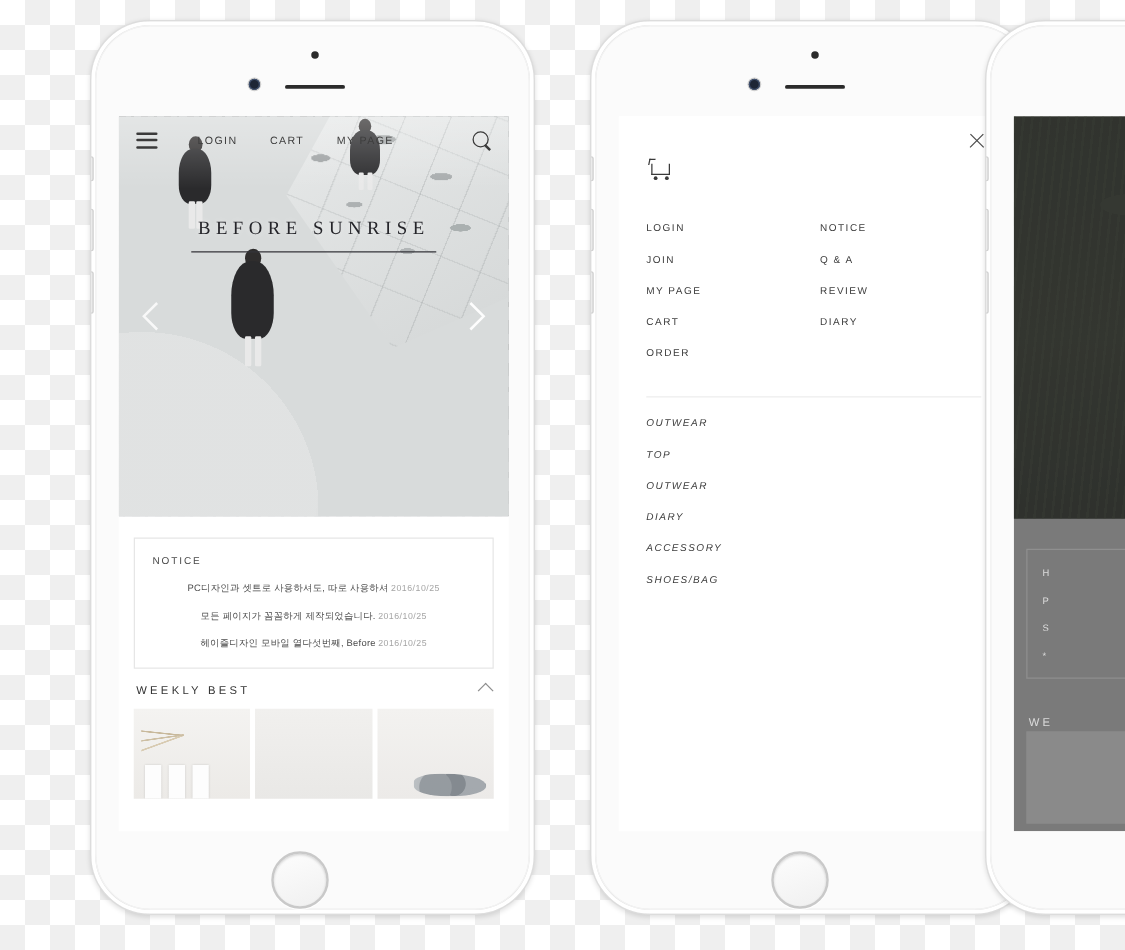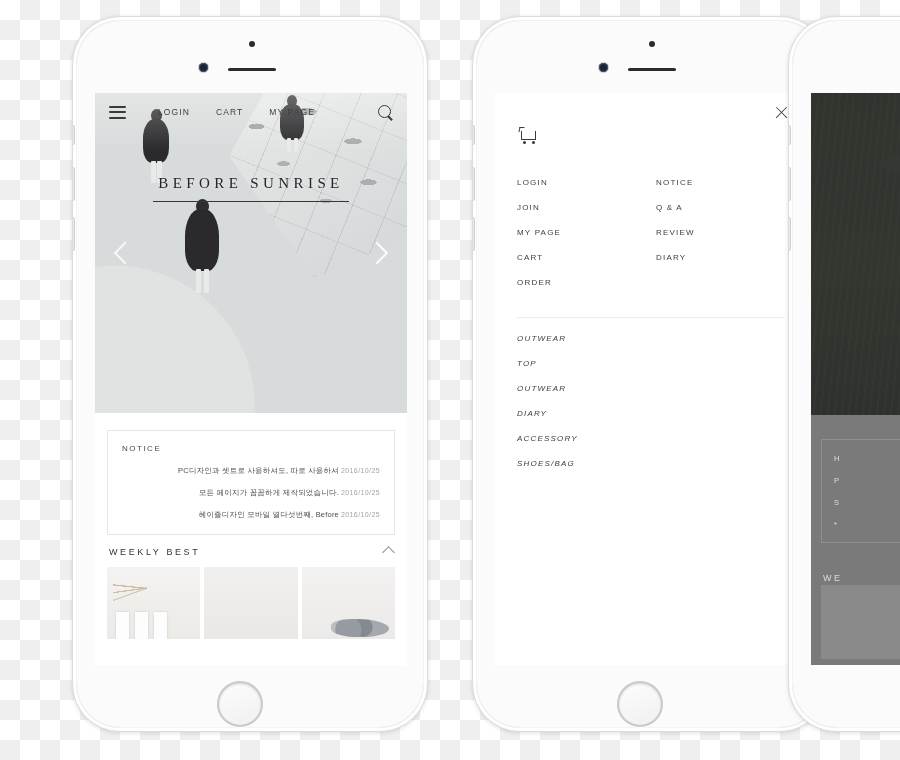--- a/index.html
+++ b/index.html
@@ -257,21 +257,21 @@
   }
   .notice-label {
     font-size: 8px;
     letter-spacing: 1.5px;
     color: #4a4a4a;
     margin-bottom: 13px;
   }
   .notice-row {
     display: flex;
     align-items: baseline;
-    justify-content: flex-end;
+    justify-content: center;
     gap: 2px;
     margin-bottom: 12px;
   }
   .notice-row:last-child { margin-bottom: 0; }
   .notice-text {
     font-size: 7.5px;
     color: #4c4c4c;
     letter-spacing: .2px;
     white-space: nowrap;
     overflow: hidden;

